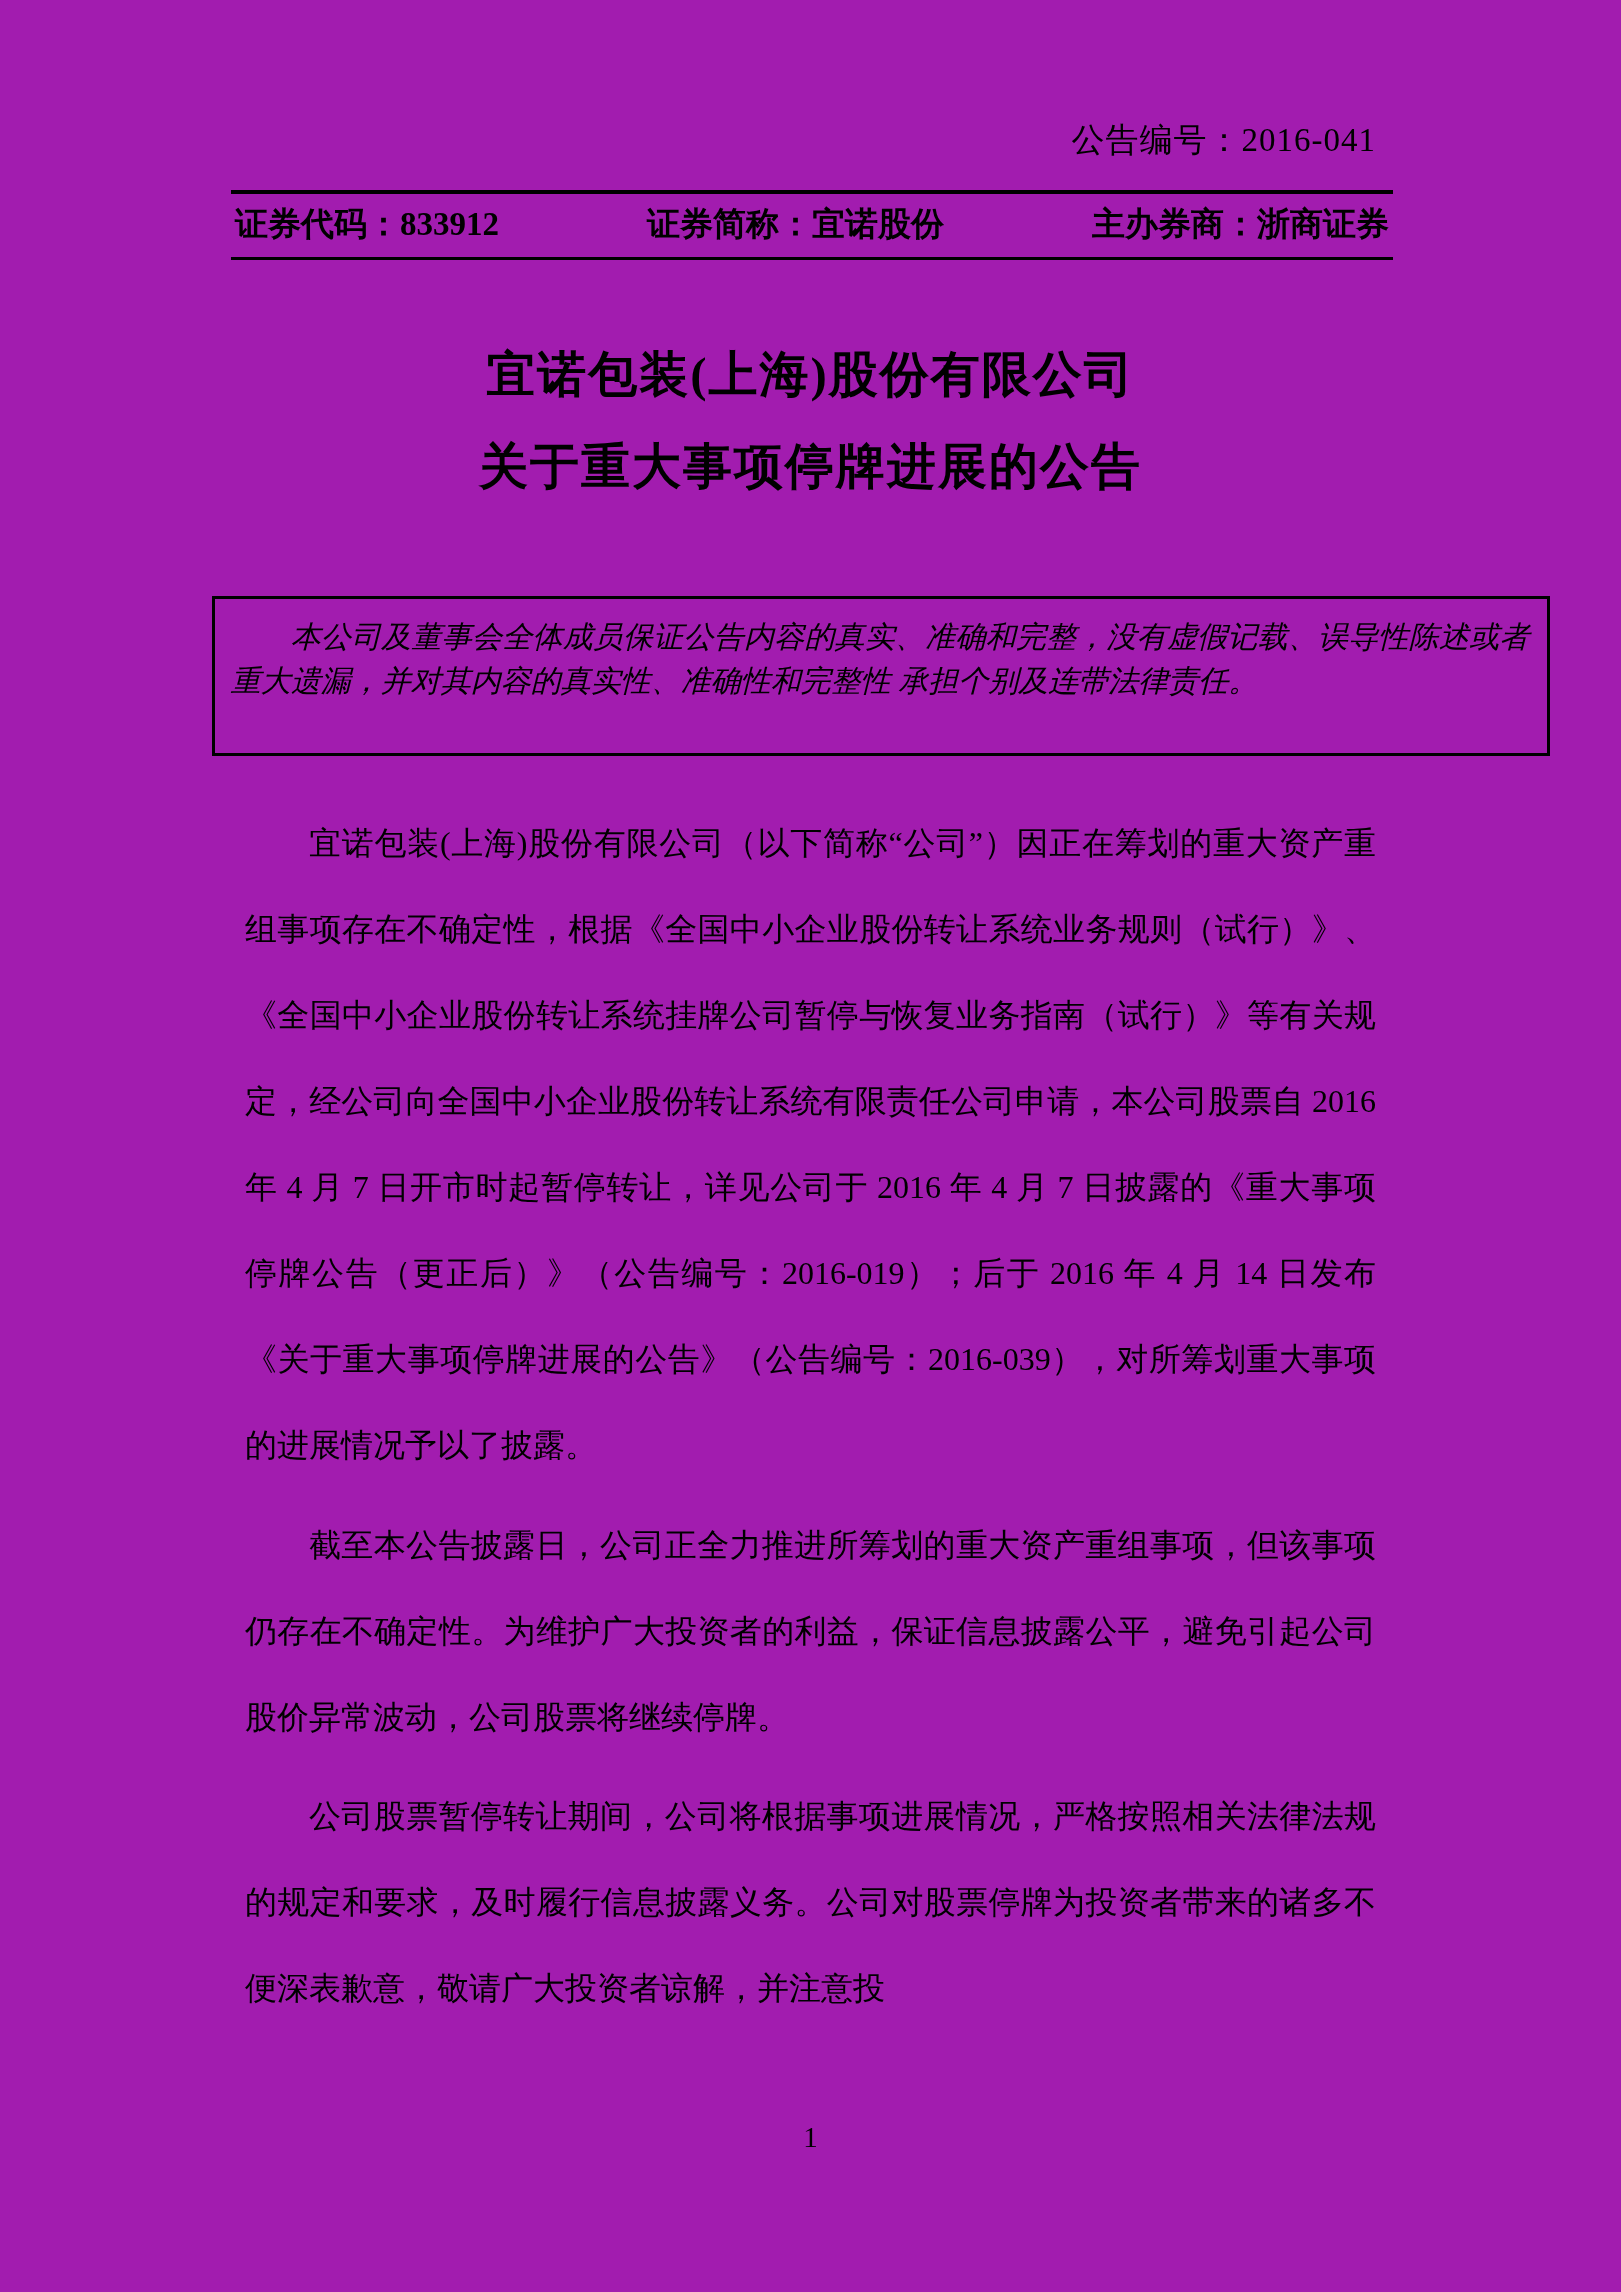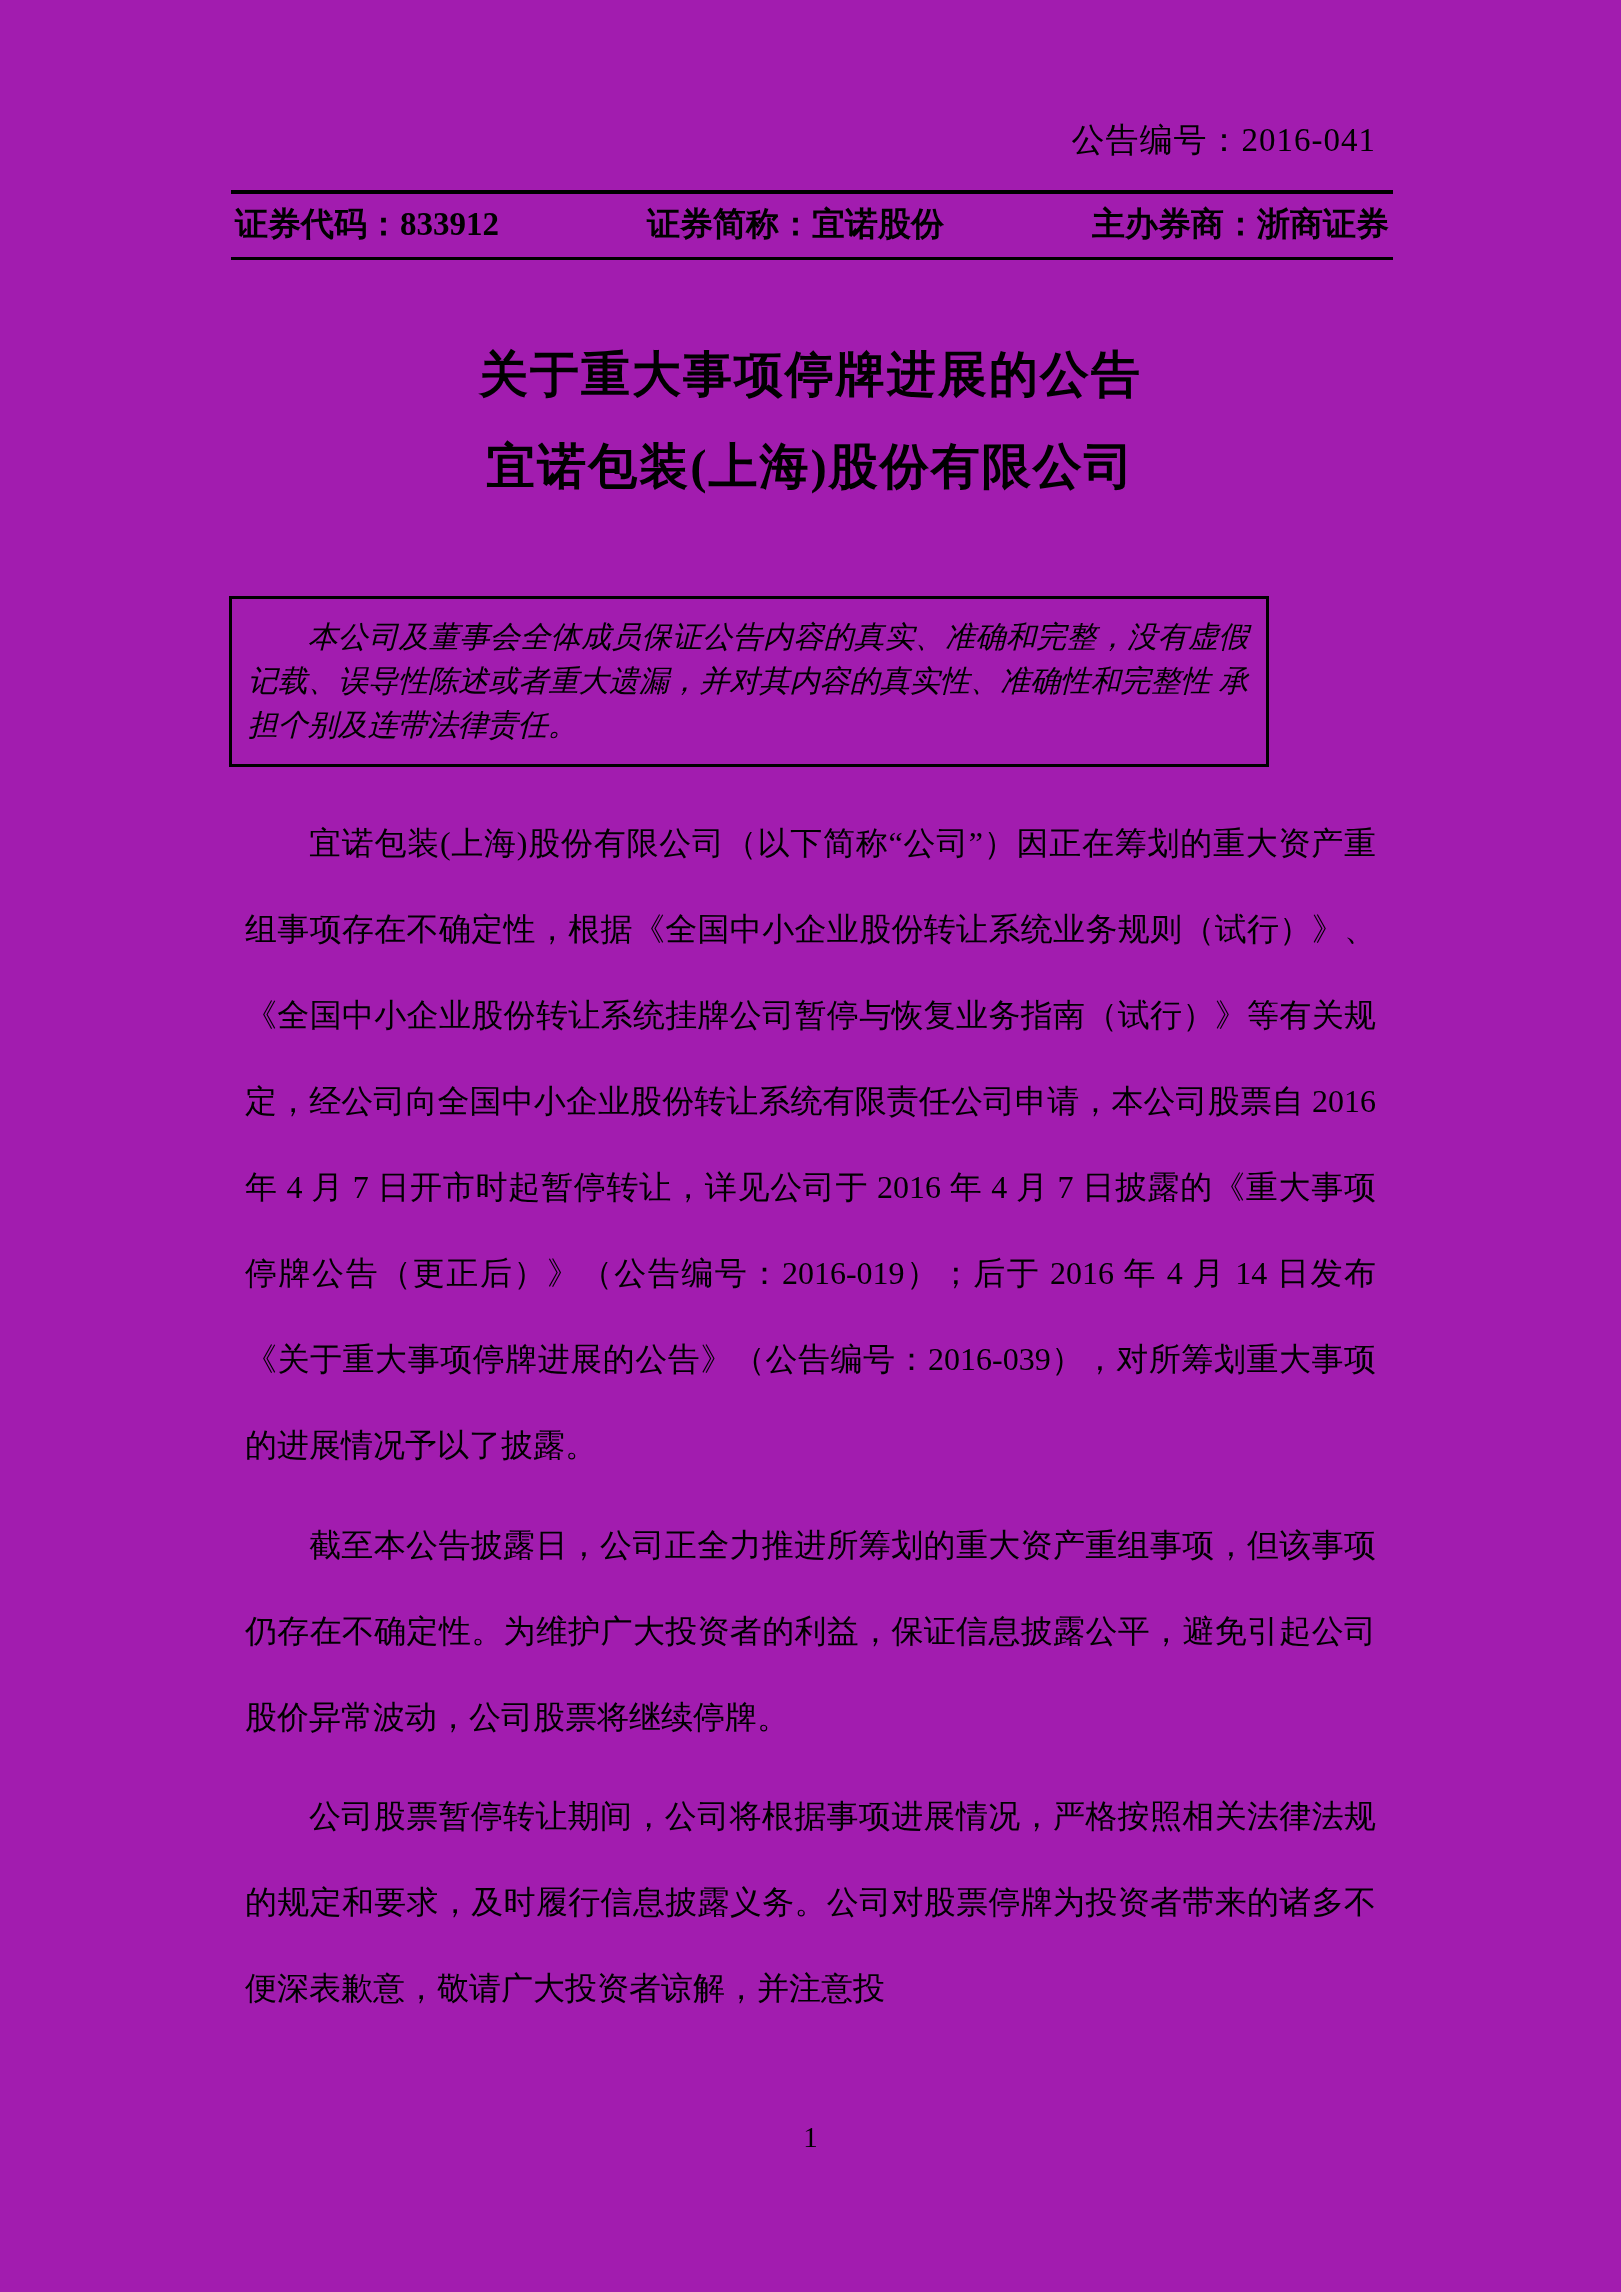--- a/index.html
+++ b/index.html
@@ -49,22 +49,22 @@
     width: 100%;
     text-align: center;
     font-size: 49px;
     font-weight: bold;
     line-height: 92px;
     letter-spacing: 2px;
   }
   .disclaimer-box {
     position: absolute;
     top: 596px;
-    left: 229px;
-    width: 1040px;
+    left: 212px;
+    width: 1338px;
     box-sizing: border-box;
     border: 3.9px solid #000;
     padding: 15.7px 17.6px 17.6px 15.7px;
     min-height: 160px;
   }
   .disclaimer-box p {
     margin: 0;
     font-size: 30px;
     line-height: 44px;
     font-style: italic;
@@ -103,22 +103,22 @@
 
   <div class="ann-no">公告编号：2016-041</div>
 
   <div class="header-bar">
     <span>证券代码：833912</span>
     <span>证券简称：宜诺股份</span>
     <span>主办券商：浙商证券</span>
   </div>
 
   <div class="doc-title">
+    <div>宜诺包装(上海)股份有限公司</div>
     <div>关于重大事项停牌进展的公告</div>
-    <div>宜诺包装(上海)股份有限公司</div>
   </div>
 
   <div class="disclaimer-box">
     <p>本公司及董事会全体成员保证公告内容的真实、准确和完整，没有虚假记载、误导性陈述或者重大遗漏，并对其内容的真实性、准确性和完整性 承担个别及连带法律责任。</p>
   </div>
 
   <div class="body-text">
     <p>宜诺包装(上海)股份有限公司（以下简称“公司”）因正在筹划的重大资产重组事项存在不确定性，根据《全国中小企业股份转让系统业务规则（试行）》、《全国中小企业股份转让系统挂牌公司暂停与恢复业务指南（试行）》等有关规定，经公司向全国中小企业股份转让系统有限责任公司申请，本公司股票自 2016 年 4 月 7 日开市时起暂停转让，详见公司于 2016 年 4 月 7 日披露的《重大事项停牌公告（更正后）》（公告编号：2016-019）；后于 2016 年 4 月 14 日发布《关于重大事项停牌进展的公告》（公告编号：2016-039），对所筹划重大事项的进展情况予以了披露。</p>
     <p>截至本公告披露日，公司正全力推进所筹划的重大资产重组事项，但该事项仍存在不确定性。为维护广大投资者的利益，保证信息披露公平，避免引起公司股价异常波动，公司股票将继续停牌。</p>
     <p>公司股票暂停转让期间，公司将根据事项进展情况，严格按照相关法律法规的规定和要求，及时履行信息披露义务。公司对股票停牌为投资者带来的诸多不便深表歉意，敬请广大投资者谅解，并注意投</p>

